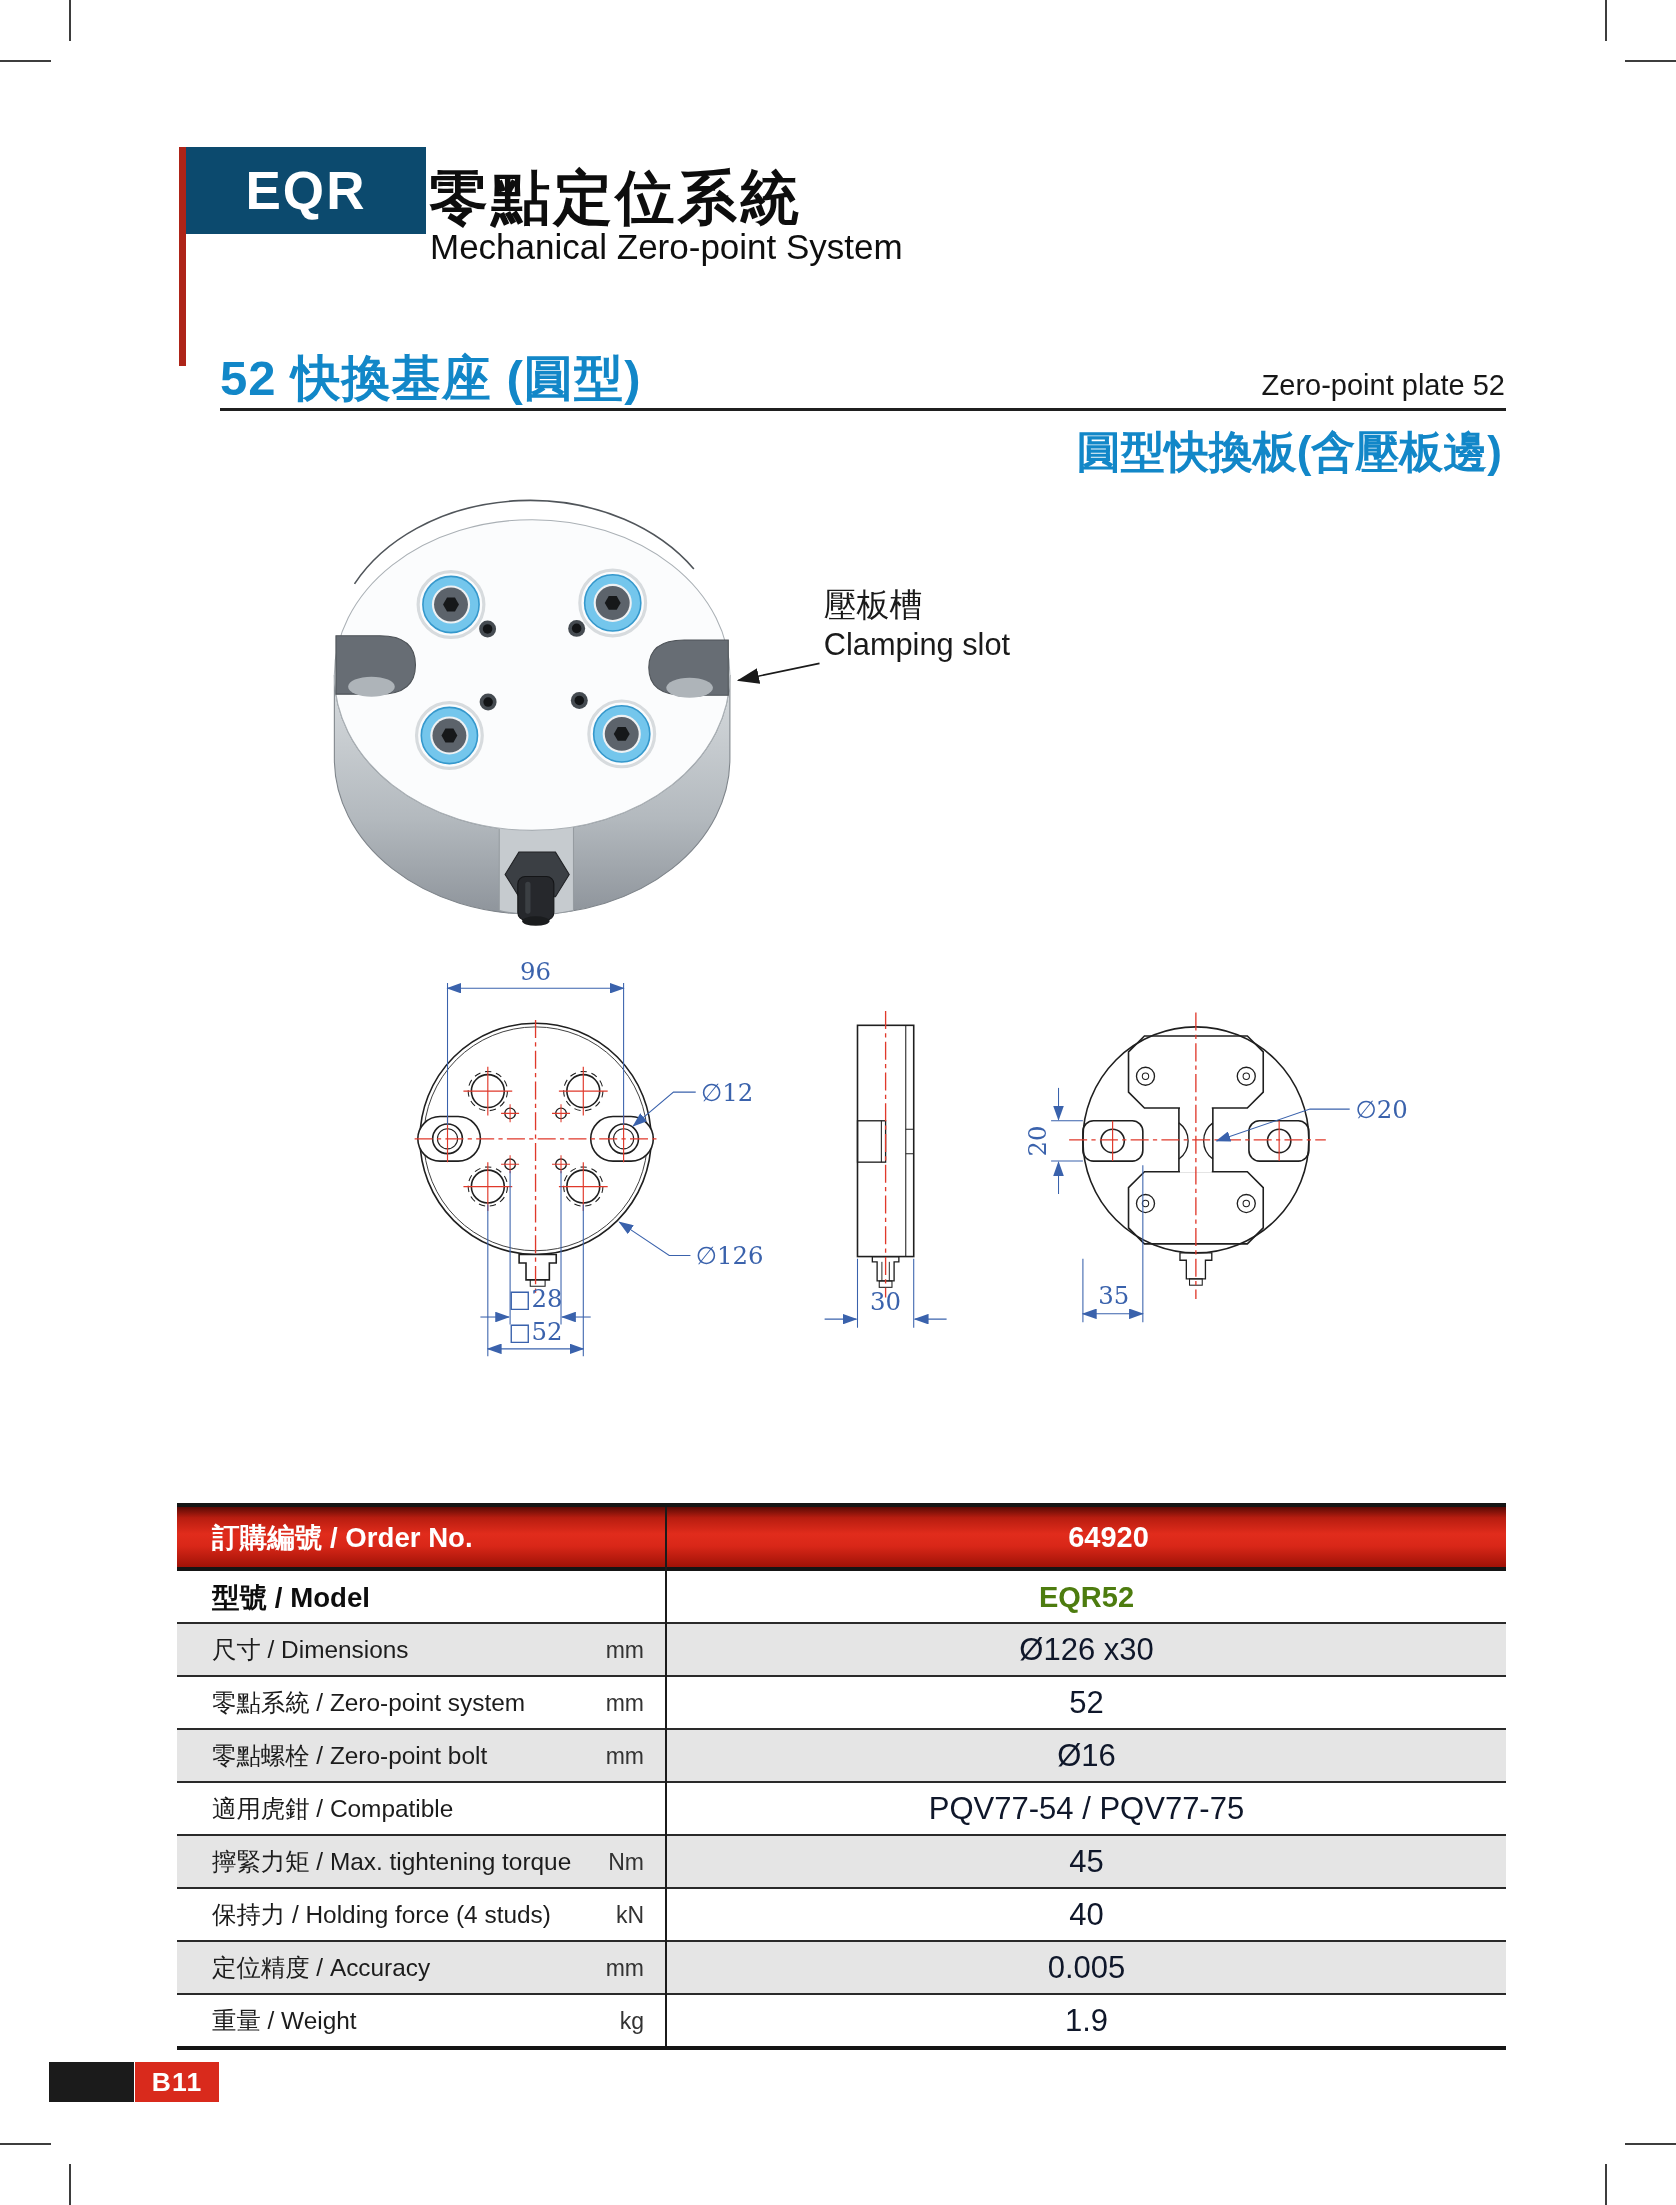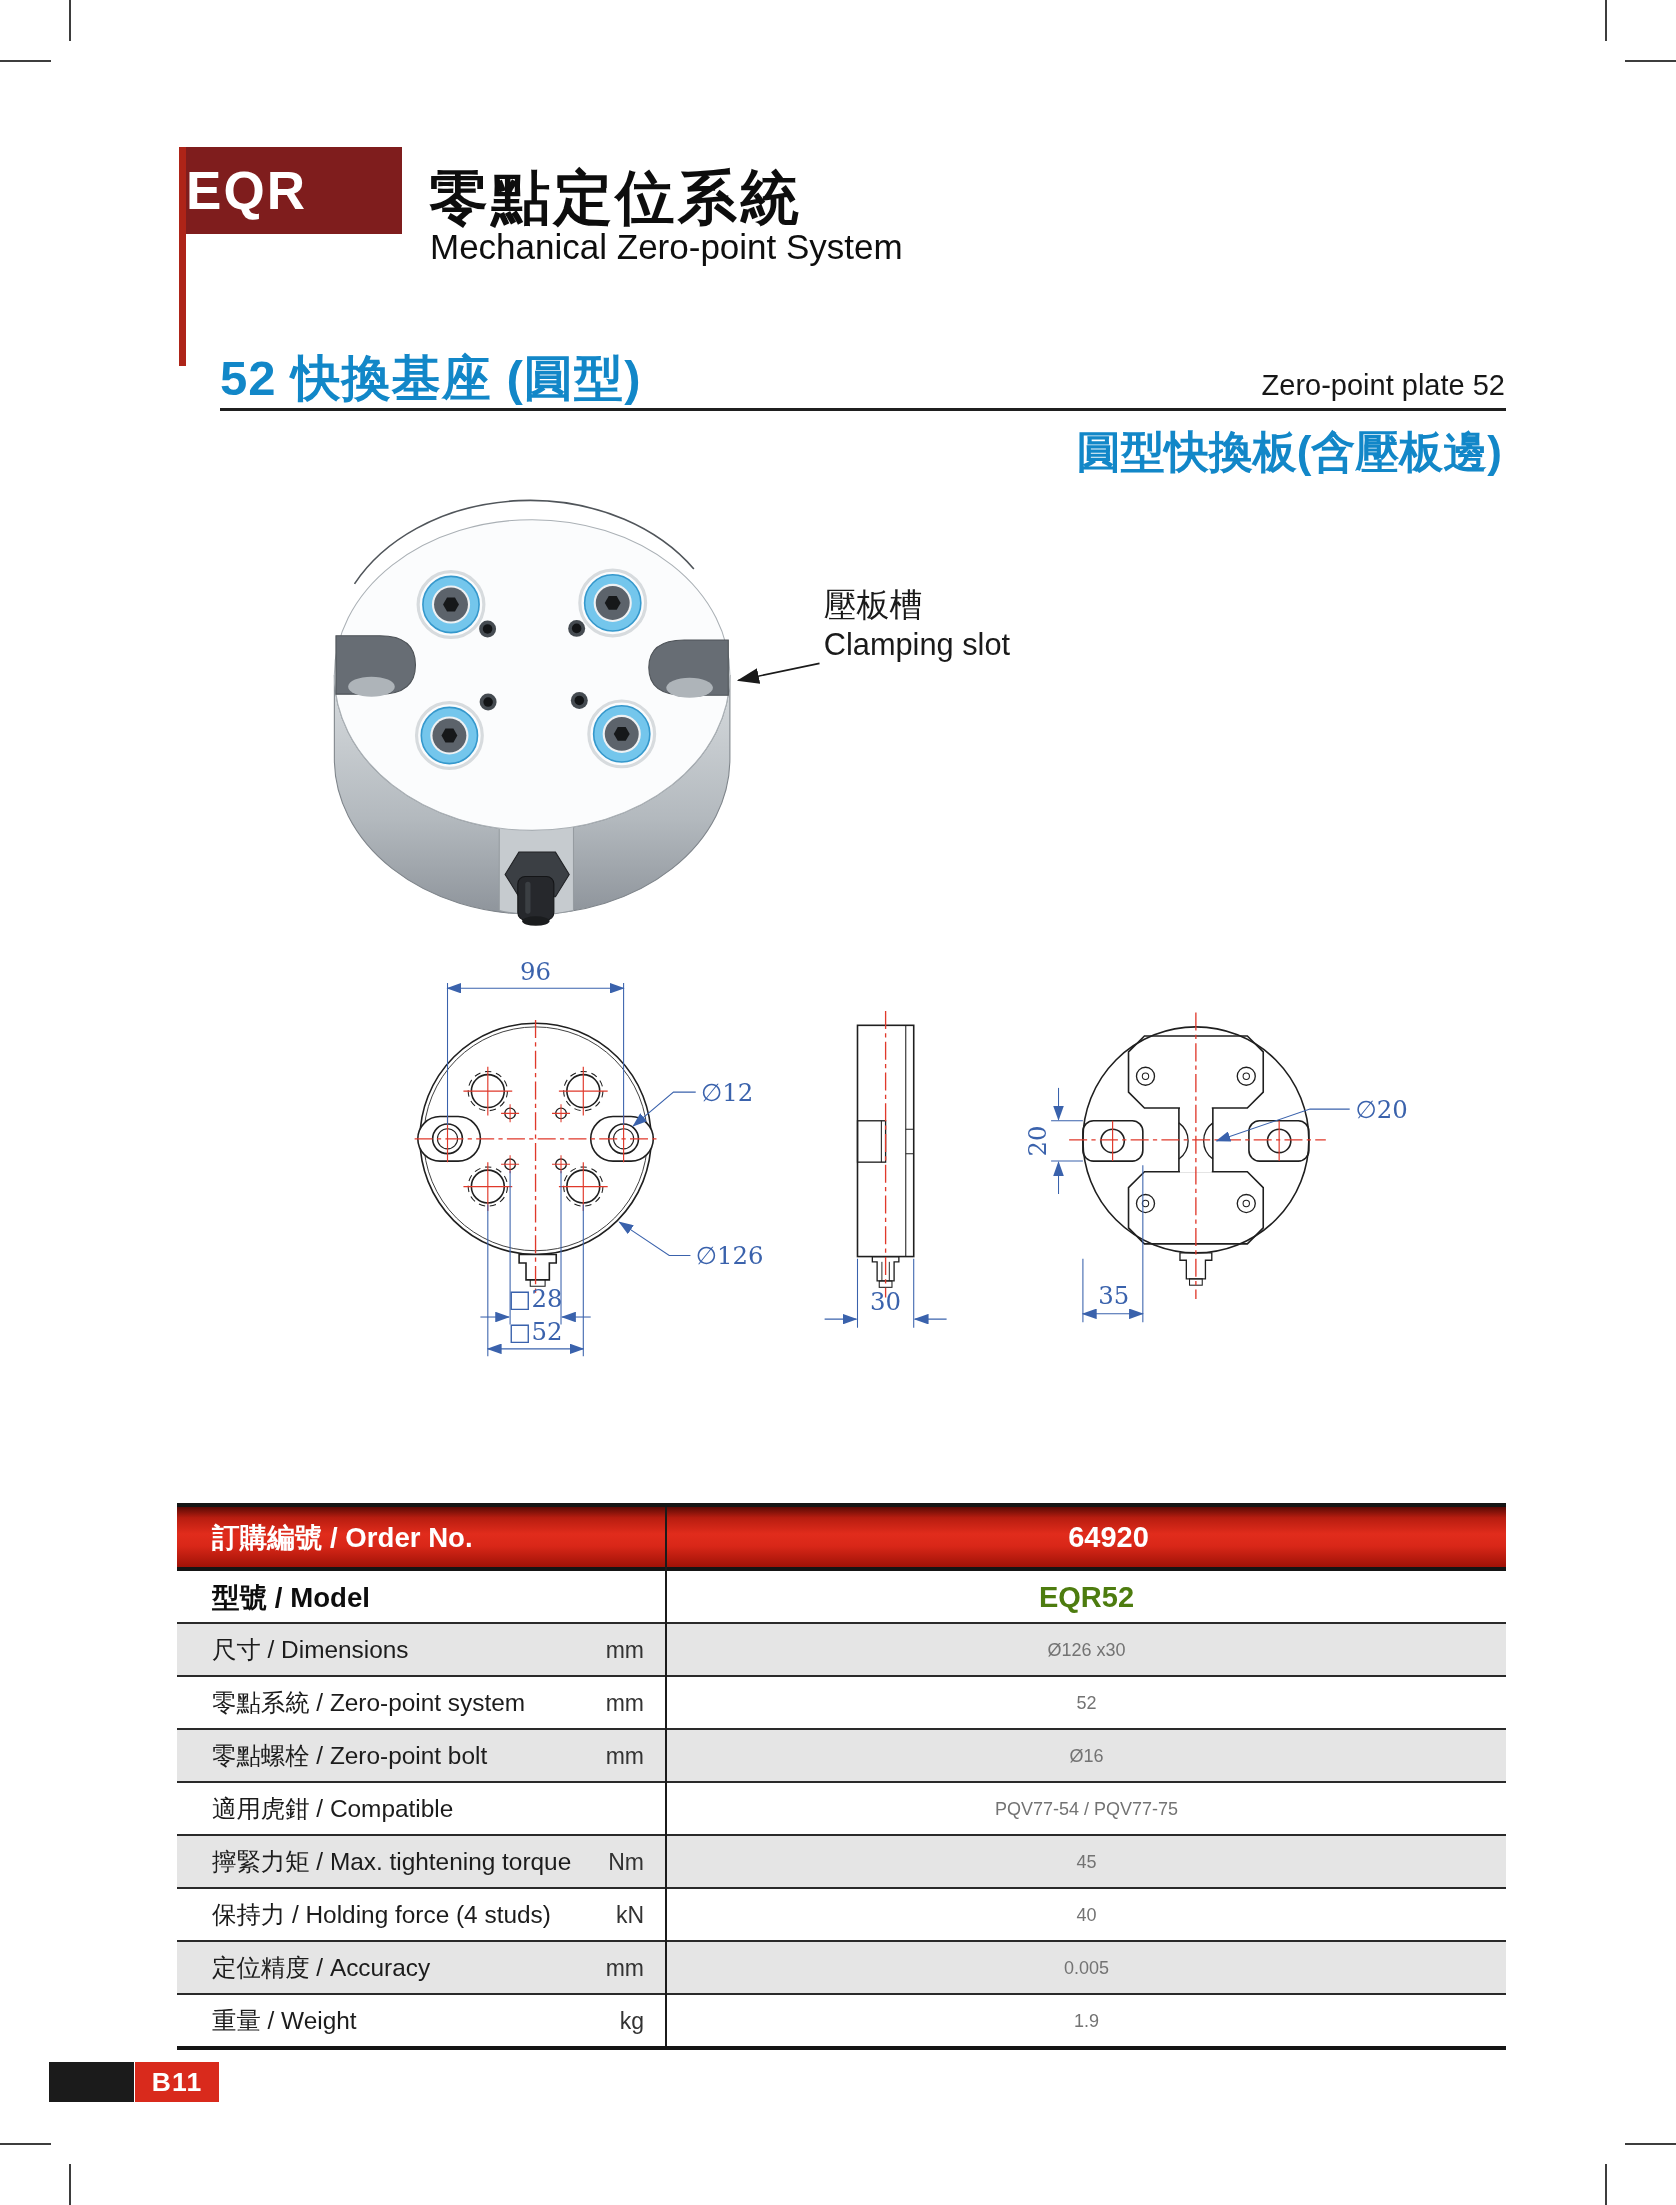--- a/index.html
+++ b/index.html
@@ -2,42 +2,42 @@
 <html style="font-size:8.5px"><head>
 <meta charset="utf-8">
 <style>
   html,body{margin:0;padding:0;background:#fff;}
   #page{position:relative;width:1676px;height:2205px;background:#ffffff;overflow:hidden;
         font-family:"Liberation Sans",sans-serif;color:#111;}
   
   .mark{position:absolute;background:#3d3d3d;}
   
   .flag-pole{position:absolute;left:179px;top:147px;width:6.9px;height:219px;background:#AE2418;}
-  .brand-badge{position:absolute;left:186px;top:147px;width:216px;height:87px;background:#7f1d1d;
-               display:flex;align-items:center;justify-content:flex-start;}
+  .brand-badge{position:absolute;left:186px;top:147px;width:240px;height:87px;background:#0c4a6e;
+               display:flex;align-items:center;justify-content:center;}
   .brand-badge span{color:#fff;font-weight:bold;font-size:53px;letter-spacing:2.1px;}
   .title-zh{position:absolute;left:429px;top:159px;font-size:59px;font-weight:bold;color:#0d0d0d;letter-spacing:3.2px;text-align:center;}
   .title-en{position:absolute;left:430px;top:227px;font-size:35px;color:#0e0e0e;}
   .sec-title{position:absolute;left:220px;top:346px;font-size:49px;font-weight:bold;color:#1287C8;letter-spacing:1.1px;}
   .sec-right{position:absolute;right:171px;top:369px;font-size:29px;color:#171717;}
   .sec-rule{position:absolute;left:220px;top:408px;width:1286px;height:3.2px;background:#1f1f1f;}
   .sec-sub{position:absolute;right:174px;top:423px;font-size:44px;font-weight:bold;color:#1287C8;}
   
   .spec-table{position:absolute;left:177px;top:1503px;width:1329px;
               border-top:4.2px solid #151515;border-bottom:4.2px solid #151515;}
   .thead{position:relative;height:60px;border-bottom:4.2px solid #151515;
          background:linear-gradient(180deg,#5a0a05 0%,#b81d10 18%,#e12c1c 45%,#d92718 65%,#a01207 100%);padding-left:28px;}
   .trow{position:relative;height:51px;border-top:2.1px solid #2a2a2a;background:#fff;}
   .trow.first{border-top:none;}
   .trow.gray{background:#E5E5E5;}
   .cell-label{position:absolute;left:35px;top:50%;transform:translateY(-50%);font-size:24.4px;color:#1c1c1c;white-space:nowrap;}
   .cell-unit{position:absolute;left:393px;width:74px;top:50%;transform:translateY(-50%);
              font-size:23px;color:#333;text-align:right;}
   .cell-value{position:absolute;left:490px;right:0;top:50%;transform:translateY(-50%);
-              font-size:18px;color:#737373;text-align:center;}
+              font-size:31px;color:#0f172a;text-align:center;}
   .thead .cell-label{color:#fff;font-size:27.6px;font-weight:bold;}
   .thead .cell-value{color:#fff;font-size:29px;font-weight:bold;margin-left:44px;}
   .trow.model .cell-label{font-size:27.6px;font-weight:bold;color:#0d0d0d;}
   .trow.model .cell-value{font-size:29px;font-weight:bold;color:#4d7c0f;}
   .col-div{position:absolute;left:488px;top:0;bottom:0;width:2.1px;background:#1b1b1b;z-index:4;}
   
   .foot-black{position:absolute;left:49px;top:2062px;width:85px;height:40px;background:#1b1b1b;}
   .foot-red{position:absolute;left:135px;top:2062px;width:84px;height:40px;background:#D92A1C;
             display:flex;align-items:center;justify-content:center;}
   .foot-red span{color:#fff;font-weight:bold;font-size:26.5px;letter-spacing:1.1px;}

